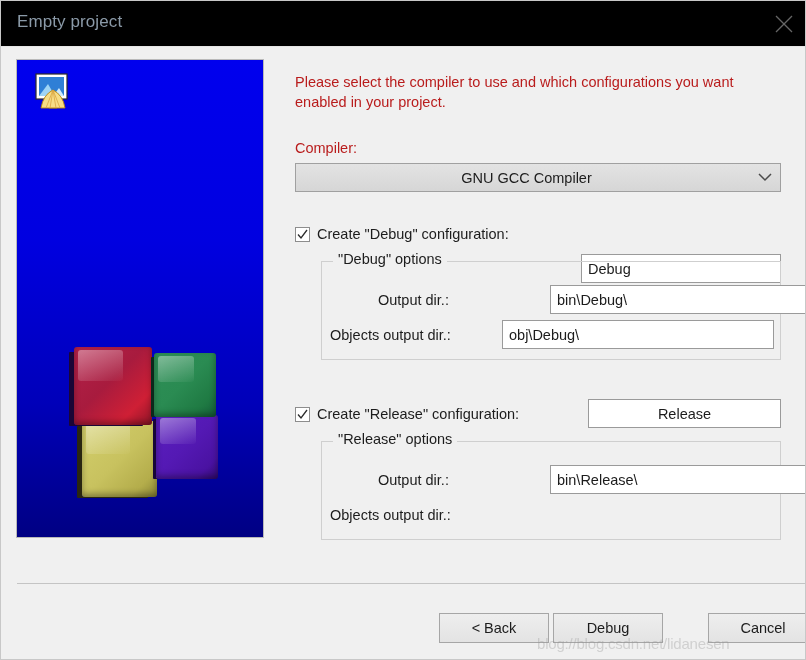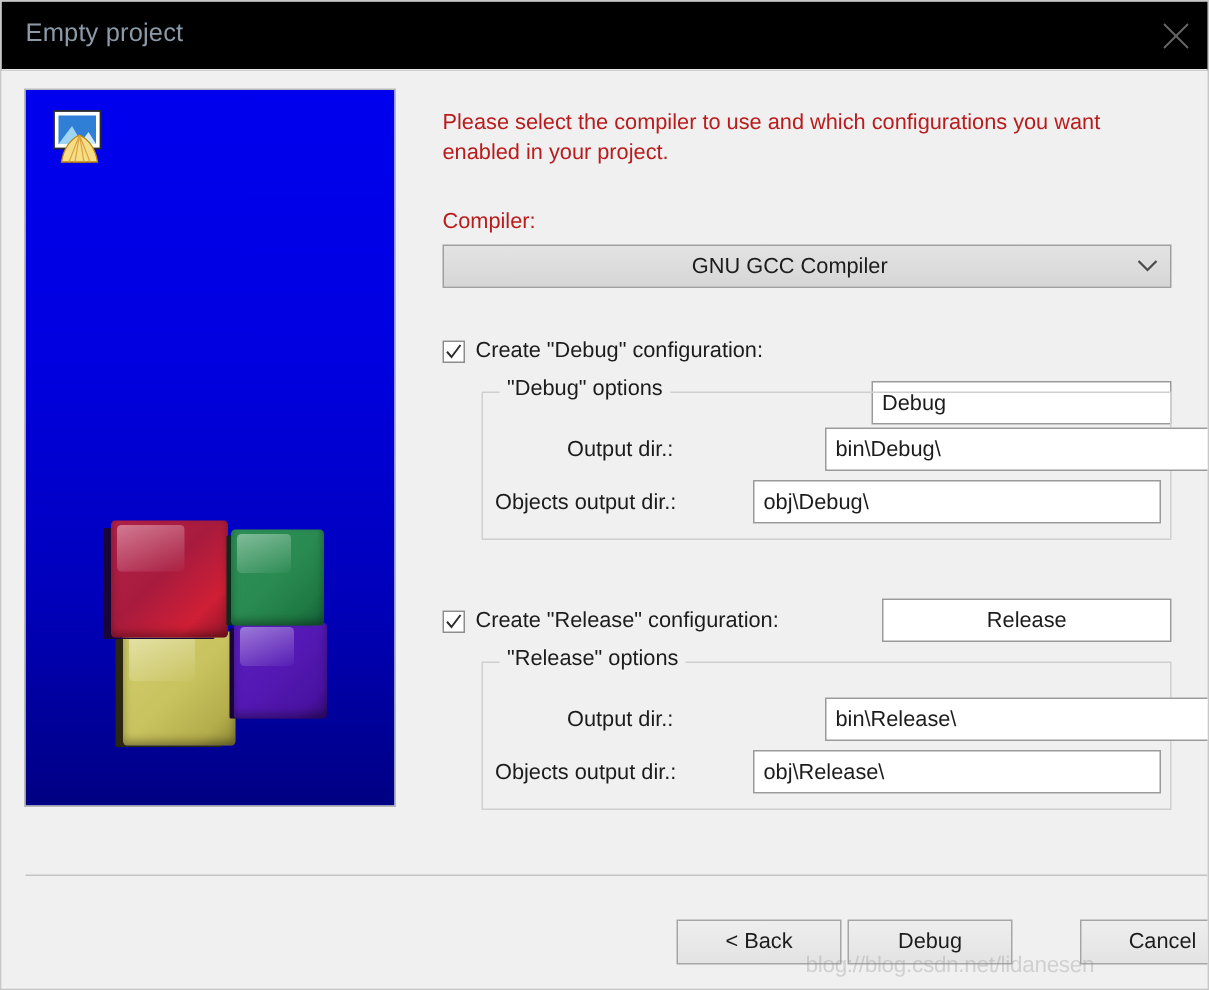--- a/index.html
+++ b/index.html
@@ -310,21 +310,21 @@
   .separator {
     position: absolute;
     left: 16px;
     top: 536px;
     width: 788px;
     height: 1px;
     background: #c4c4c4;
   }
   .footer {
     position: absolute;
-    left: 12px;
+    left: 0;
     top: 556px;
     width: 696px;
     height: 56px;
   }
   .btn {
     position: absolute;
     top: 10px;
     height: 30px;
     box-sizing: border-box;
     border: 1px solid #a6a6a6;
@@ -446,21 +446,20 @@
       <div class="groupbox release">
         <span class="group-legend">"Release" options</span>
 
         <div class="dir-row r1">
           <span class="dir-label">Output dir.:</span>
           <input class="dir-input" type="text" value="bin\Release\" style="">
         </div>
 
         <div class="dir-row r2">
           <span class="dir-label">Objects output dir.:</span>
-          <input class="dir-input" type="text" value="obj\Release\" style="">
         </div>
       </div>
 
     </div>
 
     <div class="separator"></div>
 
     <div class="footer">
       <button class="btn btn-back">&lt; Back</button>
       <button class="btn btn-finish">Debug</button>

